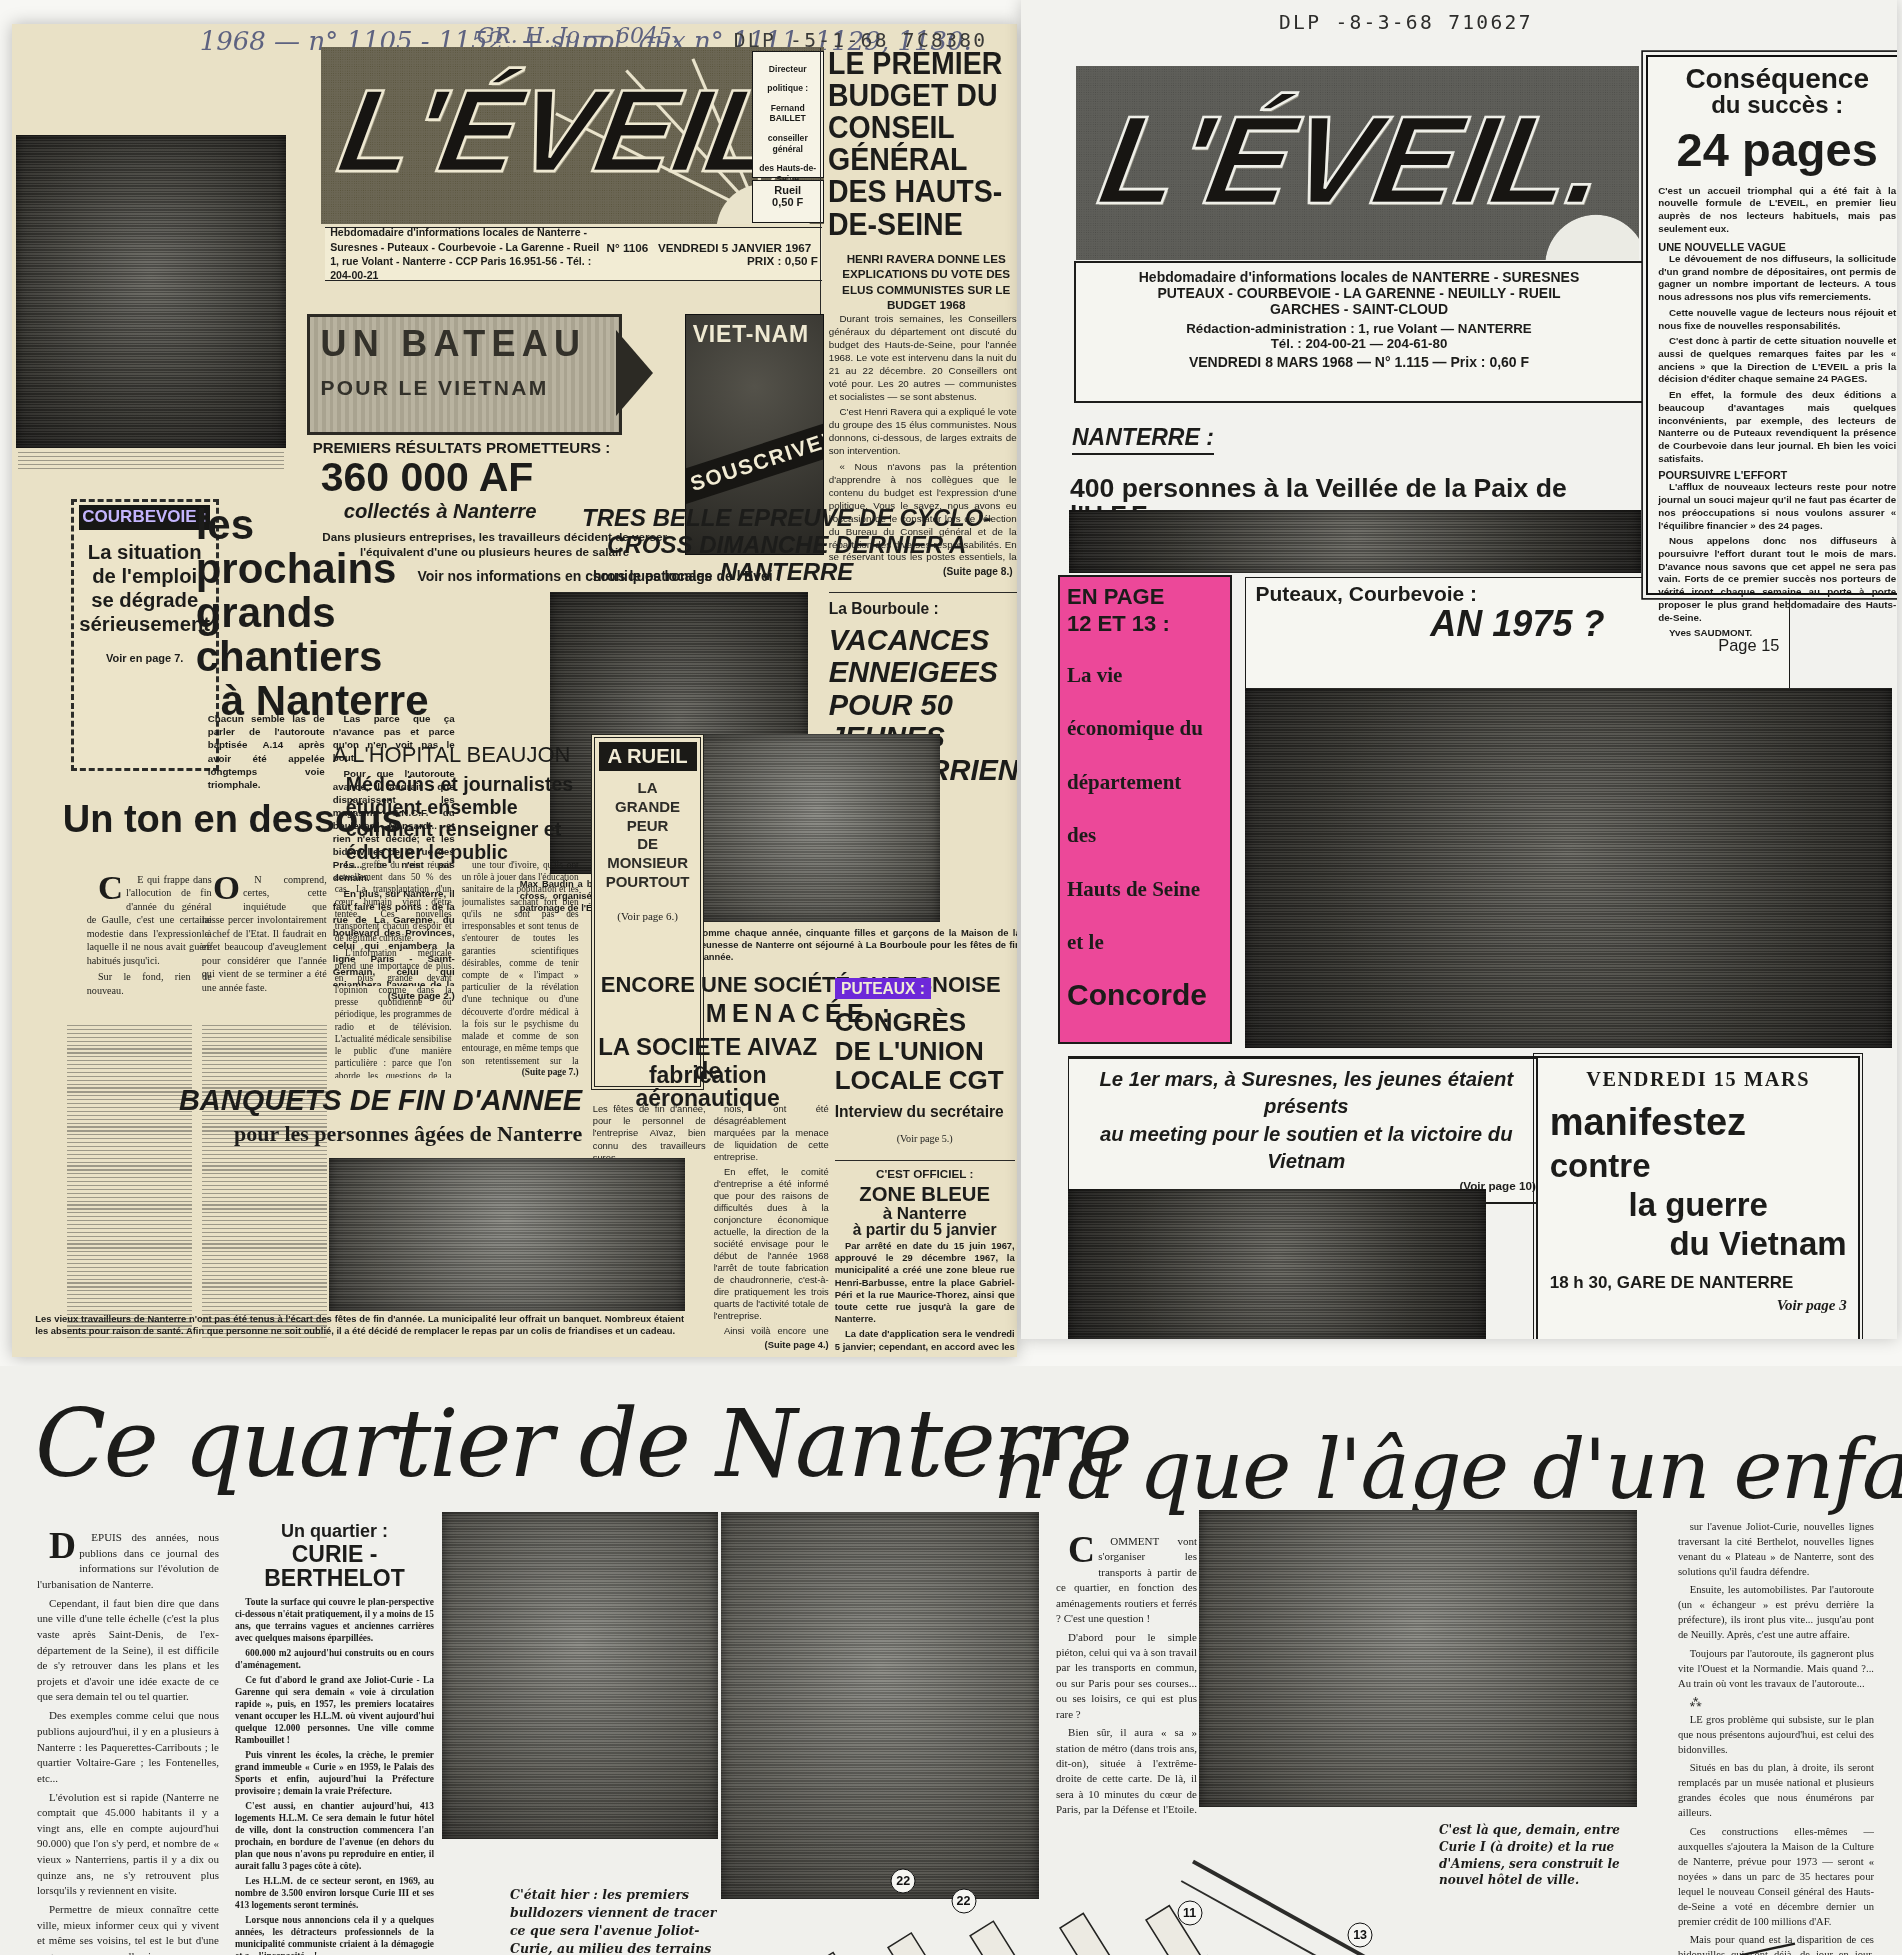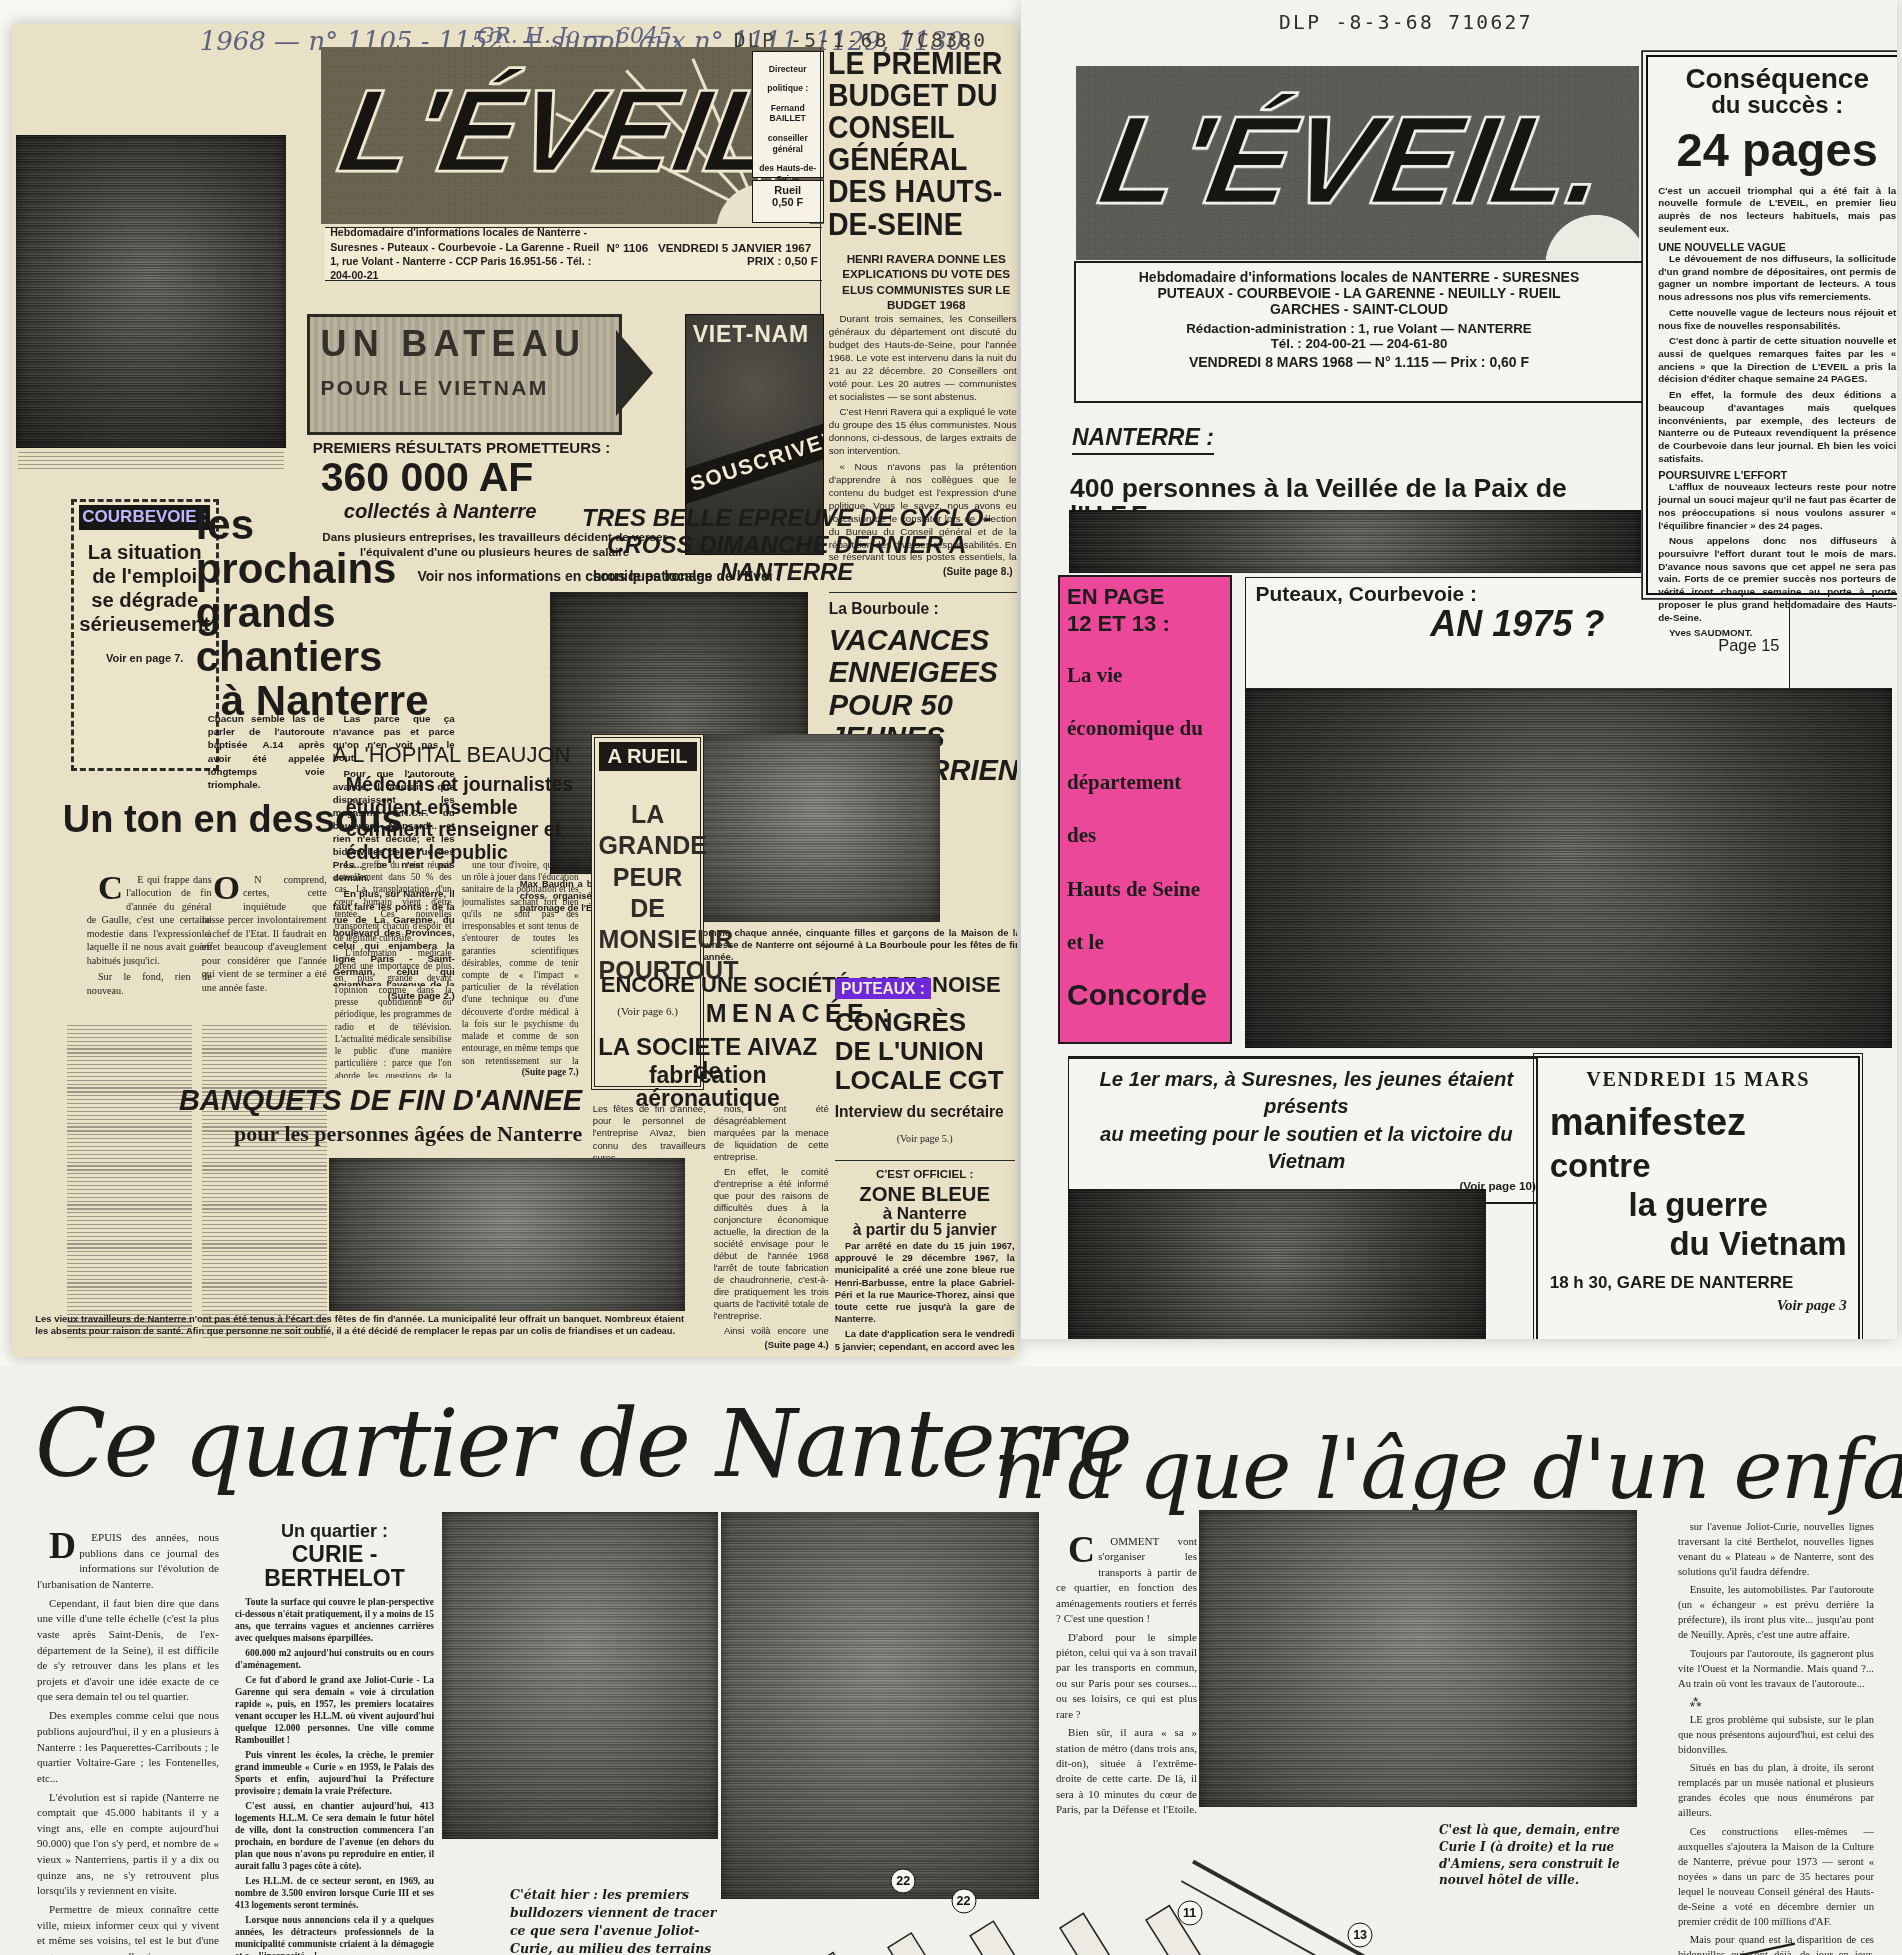--- a/index.html
+++ b/index.html
@@ -169,21 +169,21 @@
       <p>La greffe du rein réussit actuellement dans 50 % des cas. La transplantation d'un cœur humain vient d'être tentée. Ces nouvelles transportent chacun d'espoir et de légitime curiosité.</p>
       <p>L'information médicale prend une importance de plus en plus grande devant l'opinion comme dans la presse quotidienne ou périodique, les programmes de radio et de télévision. L'actualité médicale sensibilise le public d'une manière particulière : parce que l'on aborde les questions de la santé, chacun se sent concerné. Journalistes, médecins et public ont droit à des garanties au sujet de la qualité de cette information.</p>
     </div>
   <div class="abs just" style="left:450px;top:835px;width:117px;height:207px;font-size:9.4px;line-height:1.3;overflow:hidden;">
       <p>une tour d'ivoire, qu'ils ont un rôle à jouer dans l'éducation sanitaire de la population et les journalistes sachant fort bien qu'ils ne sont pas des irresponsables et sont tenus de s'entourer de toutes les garanties scientifiques désirables, comme de tenir compte de « l'impact » particulier de la révélation d'une technique ou d'une découverte d'ordre médical à la fois sur le psychisme du malade et comme de son entourage, en même temps que son retentissement sur la relation médecin-malade dans un sens qui peut être, selon la manière dont le sujet est présenté, ou bénéfique ou perturbatrice.</p>
     </div>
   <div class="abs suite" style="left:450px;top:1043px;width:117px;font-size:9.4px;">(Suite page 7.)</div>
 
   <div class="abs" style="left:579px;top:710px;width:98px;height:340px;border:4.7px double #24241f;background:#ece4c9;padding:3.9px;">
     <div class="sans center" style="background:#1b1a17;color:#f1ebd5;font-weight:bold;font-size:20.3px;padding:3.1px 0;">A RUEIL</div>
-    <div class="hl center" style="font-size:25px;line-height:1.25;margin-top:28px;color:#2e2d28;">
+    <div class="hl center" style="font-size:15px;line-height:1.25;margin-top:8px;color:#2e2d28;">
       <div>LA</div>
         <div>GRANDE</div>
         <div>PEUR</div>
         <div>DE</div>
         <div>MONSIEUR</div>
         <div>POURTOUT</div>
     </div>
     <div class="center" style="font-size:11px;margin-top:18px;">(Voir page 6.)</div>
   </div>
 

